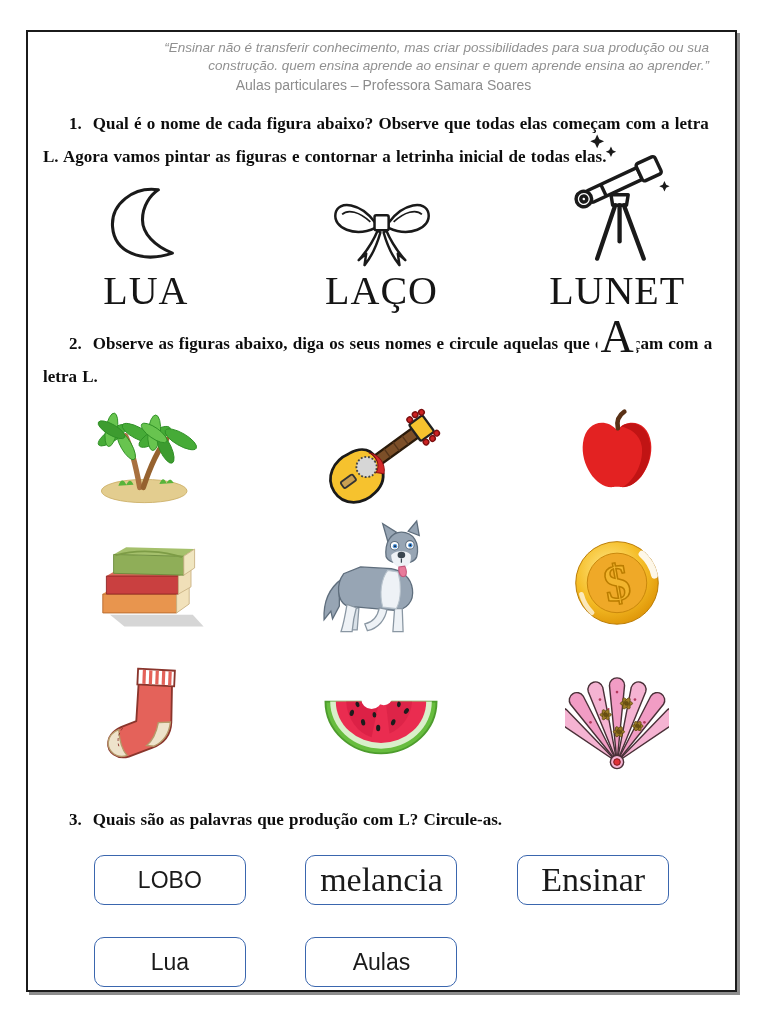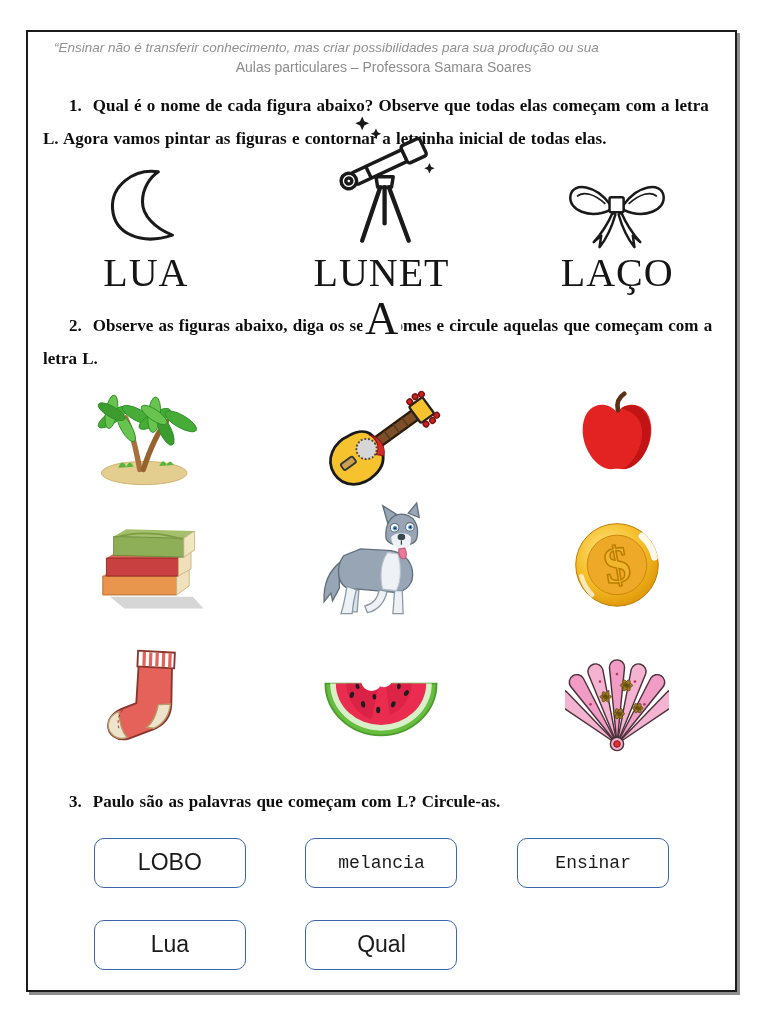--- a/index.html
+++ b/index.html
@@ -2,21 +2,21 @@
 <html><head>
 <meta charset="utf-8">
 <style>
   html,body{margin:0;padding:0;background:#fff;}
   .page{position:relative;width:768px;height:1024px;background:#fff;overflow:hidden;
         font-family:"Liberation Serif",serif;color:#111;}
   .sheet{position:absolute;left:26px;top:30px;width:711px;height:962px;box-sizing:border-box;
          border:2px solid #1b1b1b;box-shadow:3px 3px 0 #8d8d8d;background:#fff;}
 
   
-  .quote{margin:7px 26px 0 26px;text-align:left;color:#909090;
+  .quote{margin:7px 26px 0 26px;text-align:right;color:#909090;
          font:italic 13.5px "Liberation Sans",sans-serif;line-height:1.32;}
   .author{margin:3px 36px 0 0;text-align:right;color:#909090;
           font:italic 14px "Liberation Sans",sans-serif;}
   .subtitle{margin:2px 0 0 4px;text-align:center;color:#8c8c8c;
             font:14px "Liberation Sans",sans-serif;}
 
   
   .q{font-family:"Liberation Serif",serif;font-weight:bold;font-size:17px;color:#0d0d0d;
      margin:14px 14px 0 15px;text-indent:26px;line-height:1.95;word-spacing:1px;position:relative;z-index:1;}
   .numgap{display:inline-block;width:11px;}
@@ -36,90 +36,91 @@
   .grid{display:grid;grid-template-columns:1fr 1fr 1fr;margin-top:2px;}
   .cell{display:flex;align-items:center;justify-content:center;}
   .r1{height:118px;} .r2{height:136px;} .r3{height:140px;}
 
   
   .boxes{display:grid;grid-template-columns:1fr 1fr 1fr;row-gap:32px;
          padding:0 36px;margin-top:19px;}
   .wordbox{width:150px;height:48px;margin:0 auto;border:1.5px solid #3a66ae;border-radius:10px;
            display:flex;align-items:center;justify-content:center;background:#fff;}
   .w-sans{font-family:"Liberation Sans",sans-serif;font-size:23px;color:#1a1a1a;}
-  .w-serif{font-family:Liberation Mono, monospace;font-size:18px;color:#1a1a1a;}
+  .w-serif{font-family:Liberation Serif, serif;font-size:34px;color:#1a1a1a;}
 </style>
 </head>
 <body>
 
 <div class="page">
   <div class="sheet">
 
     <div class="quote">
       <div>“Ensinar não é transferir conhecimento, mas criar possibilidades para sua produção ou sua</div>
+      <div>construção. quem ensina aprende ao ensinar e quem aprende ensina ao aprender.”</div>
     </div>
     <div class="subtitle">Aulas particulares – Professora Samara Soares</div>
 
     <p class="q"><span>1.</span><span class="numgap"></span><span>Qual é o nome de cada figura abaixo? Observe que todas elas começam com a letra L. Agora vamos pintar as figuras e contornar a letrinha inicial de todas elas.</span></p>
 
     <div class="figrow">
 
       <div class="figcol">
         <div class="figimg">
           <svg width="92" height="88" viewBox="0 0 100 100">
             <path d="M64,10 C36,6 10,26 12,52 C14,80 44,94 80,82 C60,74 46,60 46,44 C46,28 55,16 64,10 Z" fill="#fff" stroke="#1a1a1a" stroke-width="3.5" stroke-linejoin="round"></path>
           </svg>
         </div>
         <div class="figlabel">LUA</div>
-      </div>
-
-      <div class="figcol">
-        <div class="figimg">
-          <svg width="140" height="138" viewBox="0 0 150 160">
-            <g fill="#1a1a1a">
-              <path d="M52,4 l2.5,5.5 L60,12 l-5.5,2.5 L52,20 l-2.5,-5.5 L44,12 l5.5,-2.5 Z"></path>
-              <path d="M68,18 l2,4.2 L74,24 l-4,1.8 L68,30 l-2,-4.2 L62,24 l4,-1.8 Z"></path>
-              <path d="M130,58 l2,4.2 L136,64 l-4,1.8 L130,70 l-2,-4.2 L124,64 l4,-1.8 Z"></path>
-            </g>
-            <g stroke="#1a1a1a" fill="#fff" stroke-width="4" stroke-linejoin="round">
-              <g transform="rotate(-25 75 62)">
-                <rect x="40" y="54" width="64" height="15" rx="2"></rect>
-                <line x1="58" y1="54" x2="58" y2="69"></line>
-                <rect x="104" y="50" width="24" height="22" rx="3"></rect>
-                <circle cx="33" cy="61" r="9"></circle>
-                <circle cx="33" cy="61" r="3.5"></circle>
-              </g>
-              <path d="M68,74 h20 l-2,12 h-16 Z"></path>
-            </g>
-            <g stroke="#1a1a1a" stroke-width="5" stroke-linecap="round">
-              <line x1="73" y1="86" x2="52" y2="148"></line>
-              <line x1="83" y1="86" x2="106" y2="148"></line>
-              <line x1="78" y1="86" x2="78" y2="128"></line>
-            </g>
-          </svg>
-        </div>
-        <div class="figlabel">LUNET</div>
-        <div class="overflowA">A</div>
       </div>
 
       <div class="figcol">
         <div class="figimg">
           <svg width="108" height="80" viewBox="0 0 130 95">
             <g stroke="#1a1a1a" stroke-width="3" fill="#fff" stroke-linejoin="round">
               <path d="M57,40 C40,16 12,12 9,29 C6,46 32,58 57,46 C58,44 58,42 57,40 Z"></path>
               <path d="M73,40 C90,16 118,12 121,29 C124,46 98,58 73,46 C72,44 72,42 73,40 Z"></path>
               <path d="M60,49 C54,63 46,75 37,85 L46,77 L44,91 C53,80 59,66 63,52 Z"></path>
               <path d="M70,49 C76,63 84,75 93,85 L84,77 L86,91 C77,80 71,66 67,52 Z"></path>
               <rect x="56" y="31" width="17" height="18" rx="2"></rect>
               <path d="M51,39 C38,27 24,23 17,30" fill="none" stroke-width="2"></path>
               <path d="M79,39 C92,27 106,23 113,30" fill="none" stroke-width="2"></path>
             </g>
           </svg>
         </div>
         <div class="figlabel">LAÇO</div>
+      </div>
+
+      <div class="figcol">
+        <div class="figimg">
+          <svg width="140" height="138" viewBox="0 0 150 160">
+            <g fill="#1a1a1a">
+              <path d="M52,4 l2.5,5.5 L60,12 l-5.5,2.5 L52,20 l-2.5,-5.5 L44,12 l5.5,-2.5 Z"></path>
+              <path d="M68,18 l2,4.2 L74,24 l-4,1.8 L68,30 l-2,-4.2 L62,24 l4,-1.8 Z"></path>
+              <path d="M130,58 l2,4.2 L136,64 l-4,1.8 L130,70 l-2,-4.2 L124,64 l4,-1.8 Z"></path>
+            </g>
+            <g stroke="#1a1a1a" fill="#fff" stroke-width="4" stroke-linejoin="round">
+              <g transform="rotate(-25 75 62)">
+                <rect x="40" y="54" width="64" height="15" rx="2"></rect>
+                <line x1="58" y1="54" x2="58" y2="69"></line>
+                <rect x="104" y="50" width="24" height="22" rx="3"></rect>
+                <circle cx="33" cy="61" r="9"></circle>
+                <circle cx="33" cy="61" r="3.5"></circle>
+              </g>
+              <path d="M68,74 h20 l-2,12 h-16 Z"></path>
+            </g>
+            <g stroke="#1a1a1a" stroke-width="5" stroke-linecap="round">
+              <line x1="73" y1="86" x2="52" y2="148"></line>
+              <line x1="83" y1="86" x2="106" y2="148"></line>
+              <line x1="78" y1="86" x2="78" y2="128"></line>
+            </g>
+          </svg>
+        </div>
+        <div class="figlabel">LUNET</div>
+        <div class="overflowA">A</div>
       </div>
     </div>
 
     <p class="q"><span>2.</span><span class="numgap"></span><span>Observe as figuras abaixo, diga os seus nomes e circule aquelas que começam com a letra L.</span></p>
 
     <div class="grid">
 
       <div class="cell r1">
         <svg width="116" height="112" viewBox="0 0 130 125">
           <ellipse cx="63" cy="104" rx="48" ry="13" fill="#e3cd8f" stroke="#cdb06a" stroke-width="1"></ellipse>
@@ -331,34 +332,34 @@
                 <ellipse rx="5.5" ry="2.2" fill="#9c7b26" transform="rotate(120)"></ellipse>
                 <circle r="1.8" fill="#6b4f10"></circle>
               </g>
           </g>
           <circle cx="55" cy="108" r="7" fill="#f5b3d2" stroke="#4a3038" stroke-width="1.5"></circle>
           <circle cx="55" cy="108" r="3.5" fill="#e03038" stroke="#7a1518" stroke-width="1"></circle>
         </svg>
       </div>
     </div>
 
-    <p class="q"><span>3.</span><span class="numgap"></span><span>Paulo são as palavras que começam com L? Circule-as.</span></p>
+    <p class="q"><span>3.</span><span class="numgap"></span><span>Quais são as palavras que produção com L? Circule-as.</span></p>
 
     <div class="boxes">
       <div class="wordbox">
           <span class="w-sans">LOBO</span>
         </div>
       <div class="wordbox">
           <span class="w-serif">melancia</span>
         </div>
       <div class="wordbox">
           <span class="w-serif">Ensinar</span>
         </div>
       <div class="wordbox">
           <span class="w-sans">Lua</span>
         </div>
       <div class="wordbox">
-          <span class="w-sans">Qual</span>
+          <span class="w-sans">Aulas</span>
         </div>
     </div>
 
   </div>
 </div>
 
 </body></html>

